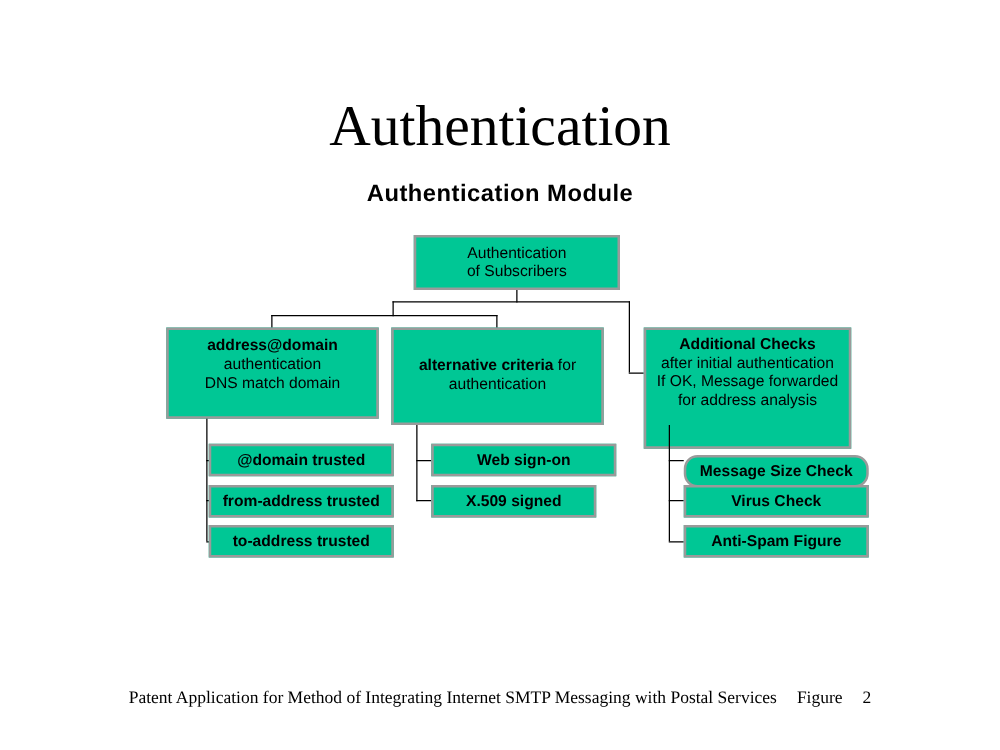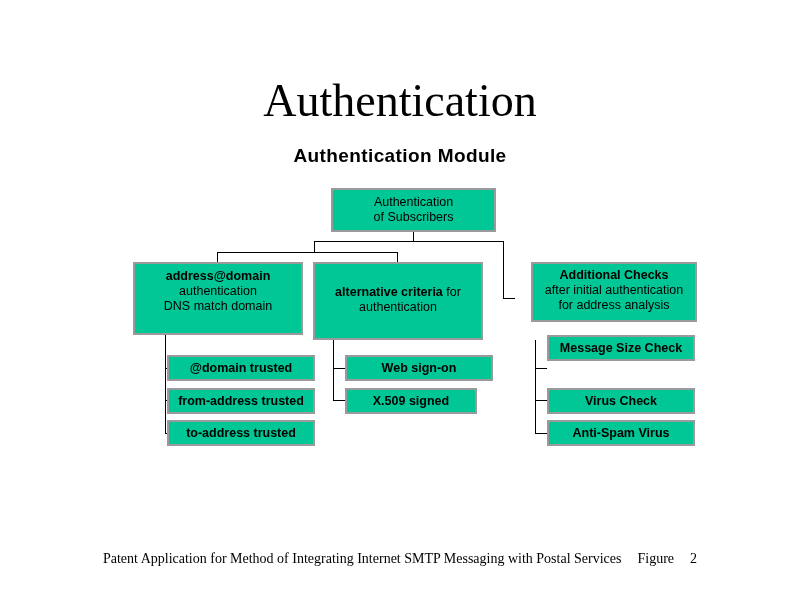--- a/index.html
+++ b/index.html
@@ -143,23 +143,24 @@
     <span class="ln b">address@domain</span>
     <span class="ln">authentication</span>
     <span class="ln">DNS match domain</span>
   </div>
 
   <div class="node" style="left:313px; top:262px; width:170px; height:78px; padding-top:21px;">
     <span class="ln"><b>alternative criteria</b><span> for</span></span>
     <span class="ln">authentication</span>
   </div>
 
-  <div class="node" style="left:515px; top:262px; width:166px; height:60px; padding-top:4px;margin-left:16px;">
+  <div class="node" style="left:515px; top:262px; width:166px; height:97px; padding-top:4px;">
     <span class="ln b">Additional Checks</span>
     <span class="ln">after initial authentication</span>
+    <span class="ln">If OK, Message forwarded</span>
     <span class="ln">for address analysis</span>
   </div>
 
   <div class="vline" style="left:165px; top:335px; height:98px;"></div>
   <div class="hline" style="left:165px; top:368px; width:13px;"></div>
   <div class="hline" style="left:165px; top:400px; width:13px;"></div>
   <div class="hline" style="left:165px; top:433px; width:13px;"></div>
 
   <div class="node leaf" style="left:167px; top:355px; width:148px; height:26px;">
     <span class="ln">@domain trusted</span>
@@ -180,27 +181,27 @@
   </div>
   <div class="node leaf" style="left:345px; top:388px; width:132px; height:26px;">
     <span class="ln">X.509 signed</span>
   </div>
 
   <div class="vline" style="left:535px; top:340px; height:93px;"></div>
   <div class="hline" style="left:535px; top:368px; width:12px;"></div>
   <div class="hline" style="left:535px; top:400px; width:12px;"></div>
   <div class="hline" style="left:535px; top:433px; width:12px;"></div>
 
-  <div class="node leaf" style="left:547px; top:335px; width:148px; height:26px;">
+  <div class="node leaf" style="left:547px; top:364px; width:148px; height:26px;border-radius:11px;">
     <span class="ln">Message Size Check</span>
   </div>
   <div class="node leaf" style="left:547px; top:388px; width:148px; height:26px;">
     <span class="ln">Virus Check</span>
   </div>
   <div class="node leaf" style="left:547px; top:420px; width:148px; height:26px;">
-    <span class="ln">Anti-Spam Virus</span>
+    <span class="ln">Anti-Spam Figure</span>
   </div>
 
   <div class="footer">
     <span>Patent Application for Method of Integrating Internet SMTP Messaging with Postal Services</span><span class="gap-a"></span><span>Figure</span><span class="gap-b"></span><span>2</span>
   </div>
 
 </div>
 
 </body></html>

